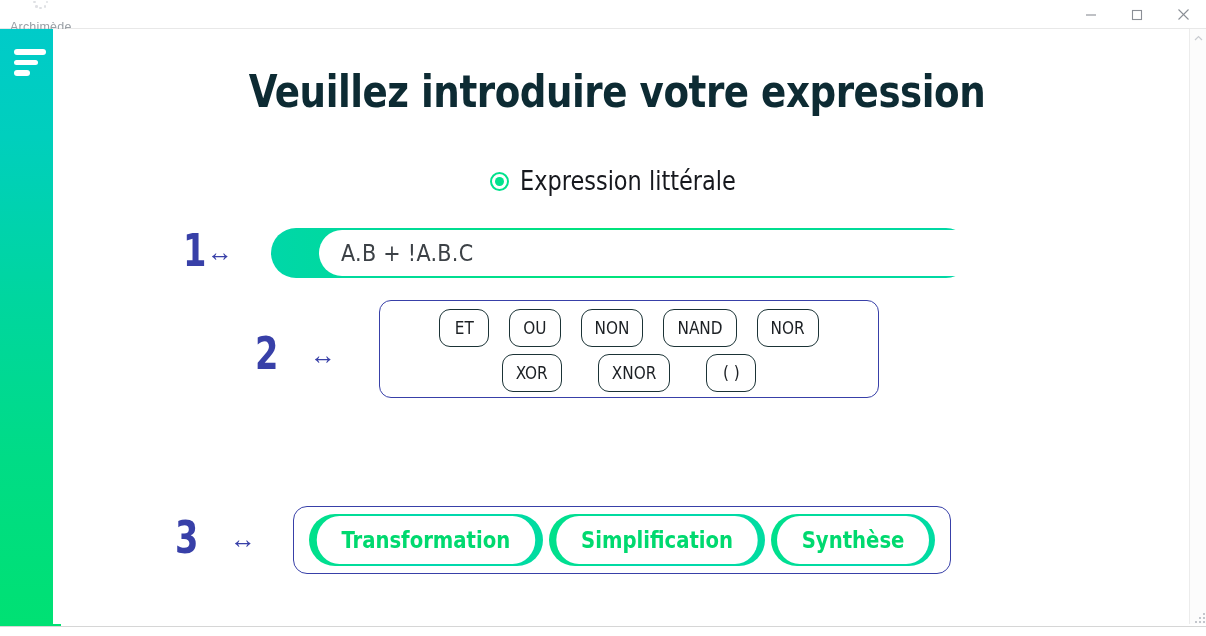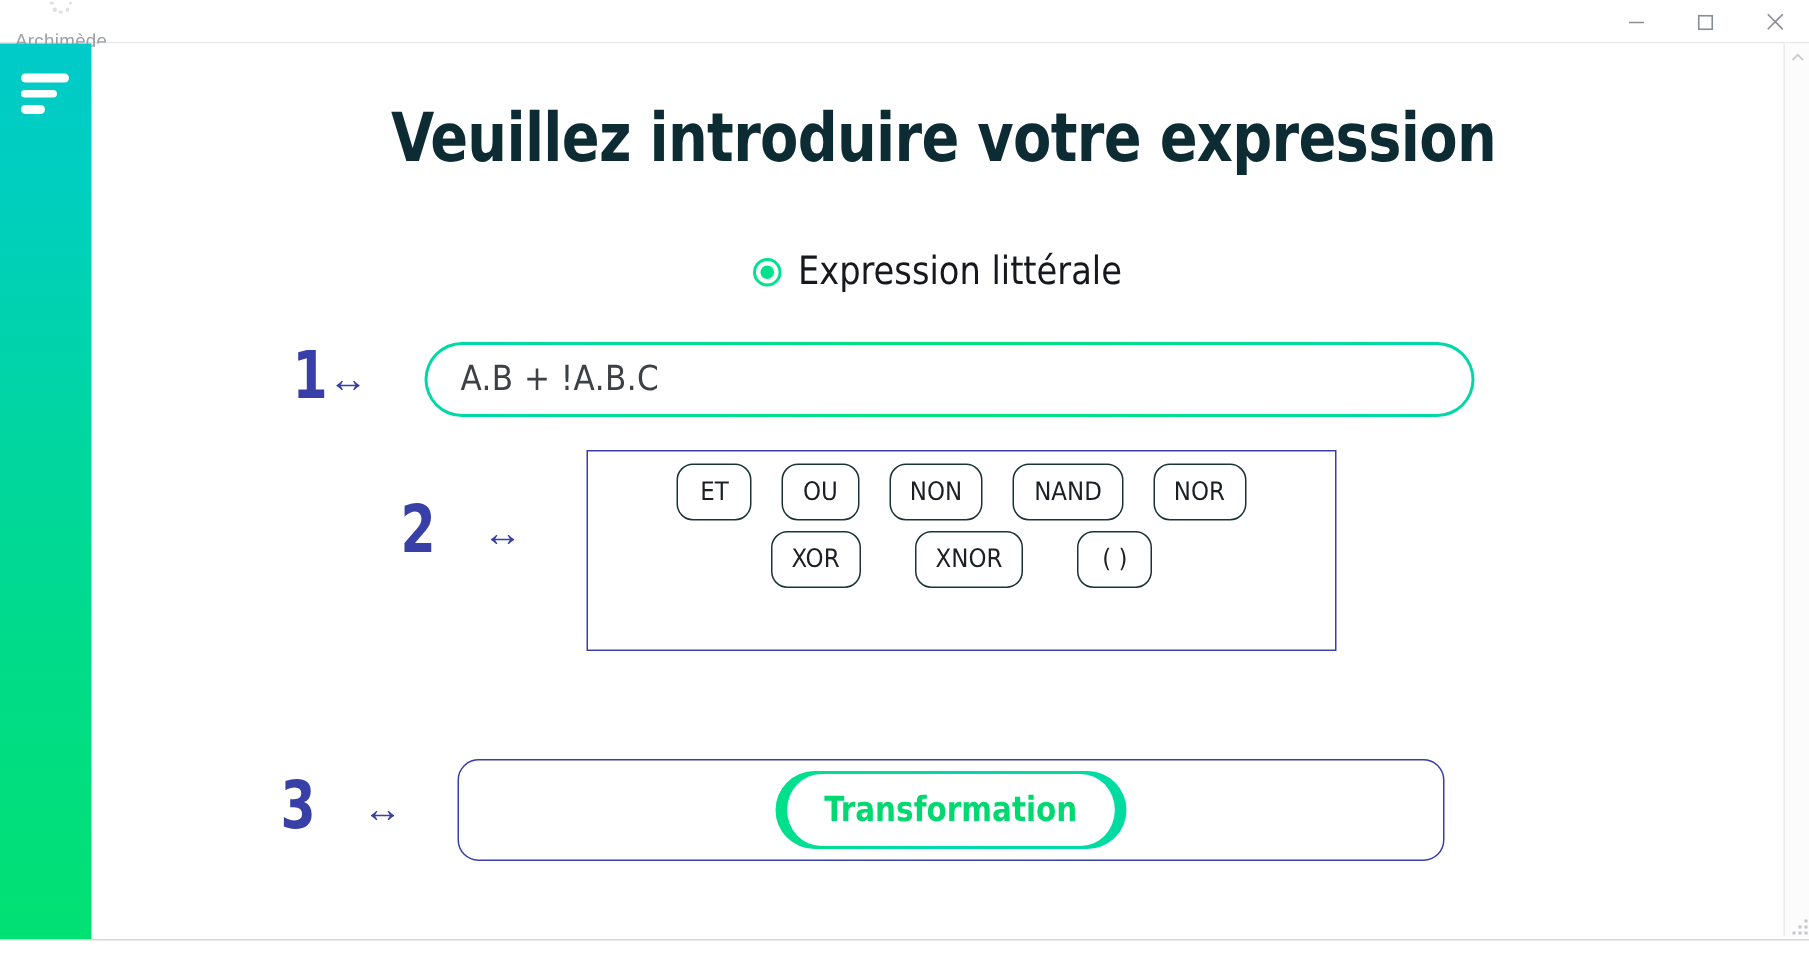--- a/index.html
+++ b/index.html
@@ -149,21 +149,21 @@
     bottom: 0;
     width: 1206px;
     height: 10px;
     background: #ffffff;
     border-top: 1px solid #d6d6d6;
   }
 
   
   .content {
     position: absolute;
-    left: 65px;
+    left: 53px;
     top: 29px;
     width: 1128px;
     height: 595px;
     background: #ffffff;
   }
 
   .page-title {
     position: absolute;
     left: 0;
     top: 36px;
@@ -253,31 +253,32 @@
     height: 100%;
     border-radius: 25px;
     border: none;
     outline: none;
     background: #ffffff;
     padding: 0 22px;
     font-family: "DejaVu Sans Condensed", "Liberation Sans Narrow", "Liberation Sans", sans-serif;
     font-size: 23px;
     color: #3c4146;
     letter-spacing: 0.3px;
+    margin-left: 46px;
   }
 
   
   .op-panel {
     position: absolute;
     left: 326px;
     top: 271px;
     width: 500px;
-    height: 134px;
+    height: 98px;
     border: 1.6px solid #3840A8;
-    border-radius: 0;
+    border-radius: 12px;
     background: #ffffff;
     padding: 8px 12px 10px 12px;
   }
   .op-row {
     display: flex;
     justify-content: center;
     align-items: center;
     gap: 20px;
     margin-bottom: 7px;
   }
@@ -426,20 +427,26 @@
       </div>
     </div>
 
     <div class="step-num" style="left:120px; top:487px;">3</div>
     <div class="step-arrow" style="left:177px; top:497px;">↔</div>
 
     <div class="act-panel">
       <div class="act-btn-outer">
         <div class="act-btn">Transformation</div>
       </div>
+      <div class="act-btn-outer">
+        <div class="act-btn">Simplification</div>
+      </div>
+      <div class="act-btn-outer">
+        <div class="act-btn">Synthèse</div>
+      </div>
     </div>
 
   </div>
 
   <div class="scrollbar">
     <div class="sb-arrow">
       <span>
         <svg width="9" height="6" viewBox="0 0 9 6">
             <path d="M1 5 L4.5 1.5 L8 5" fill="none" stroke="#c9ccd1" stroke-width="1.2"></path>
           </svg>

